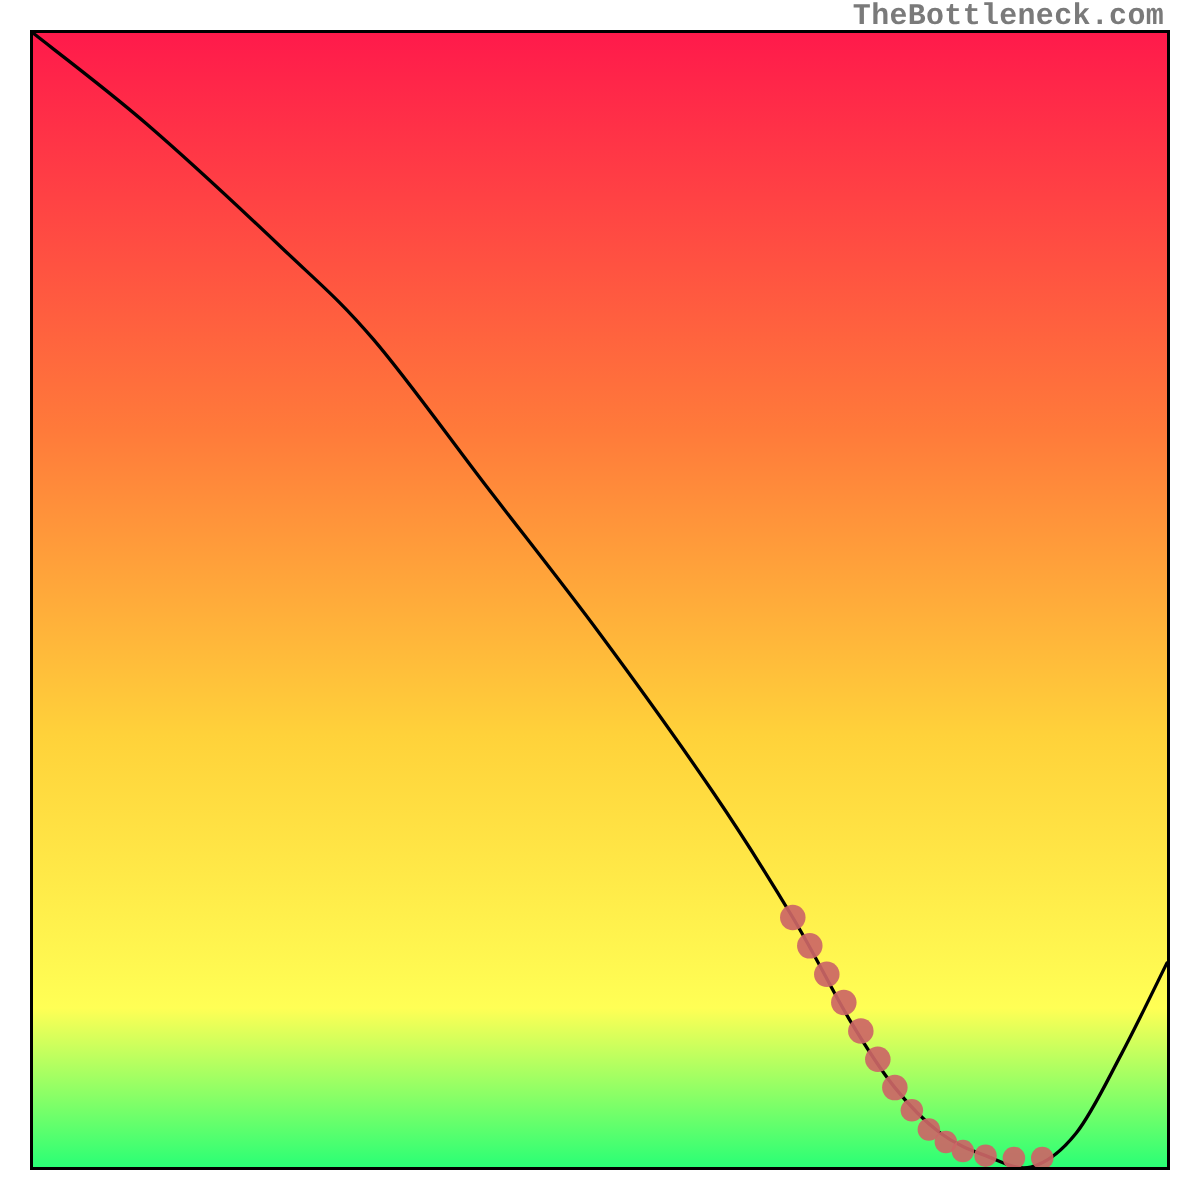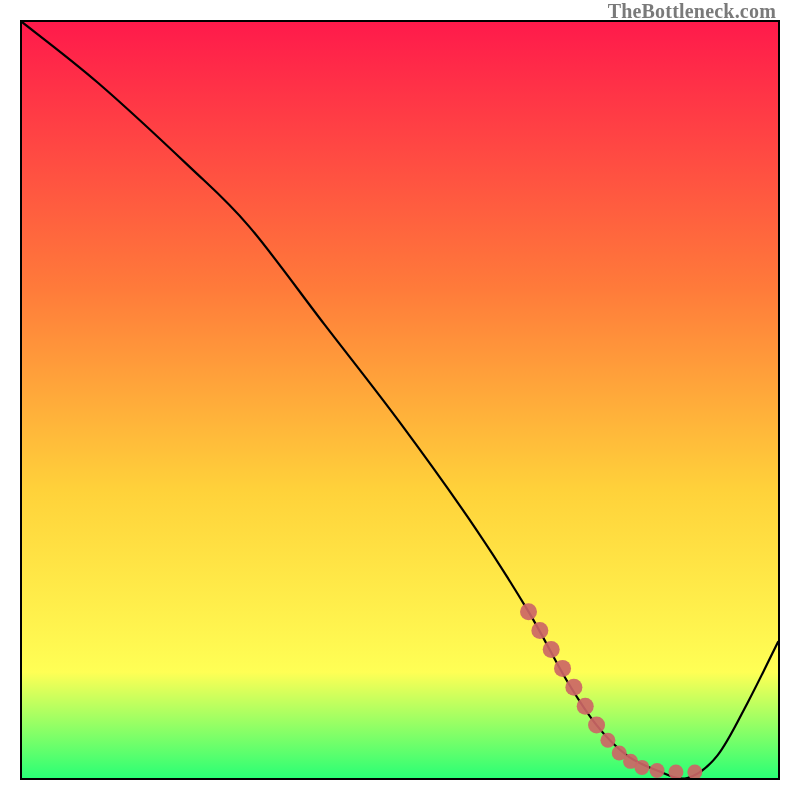--- a/index.html
+++ b/index.html
@@ -16,21 +16,21 @@
     top: 20px;
     width: 760px;
     height: 760px;
     border: 2px solid #000;
     box-sizing: border-box;
   }
   .watermark {
     position: absolute;
     top: 0px;
     right: 24px;
-    font-family: Liberation Serif, serif;
+    font-family: Liberation Mono, monospace;
     font-size: 20px;
     font-weight: 600;
     color: #7a7a7a;
     letter-spacing: 0.2px;
   }
   svg.plot {
     position: absolute;
     left: 22px;
     top: 22px;
     width: 756px;

